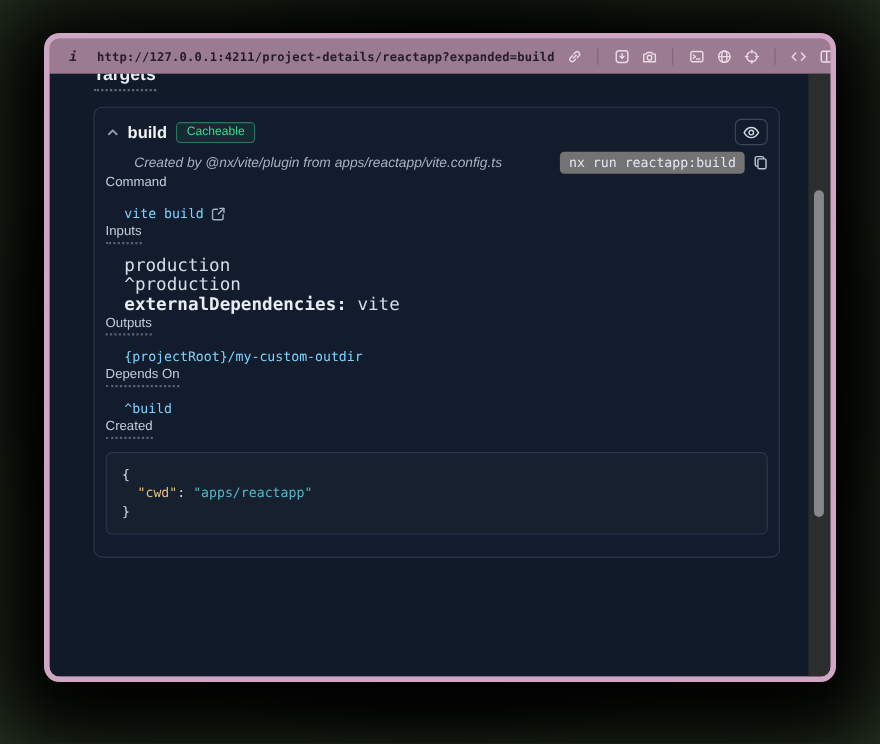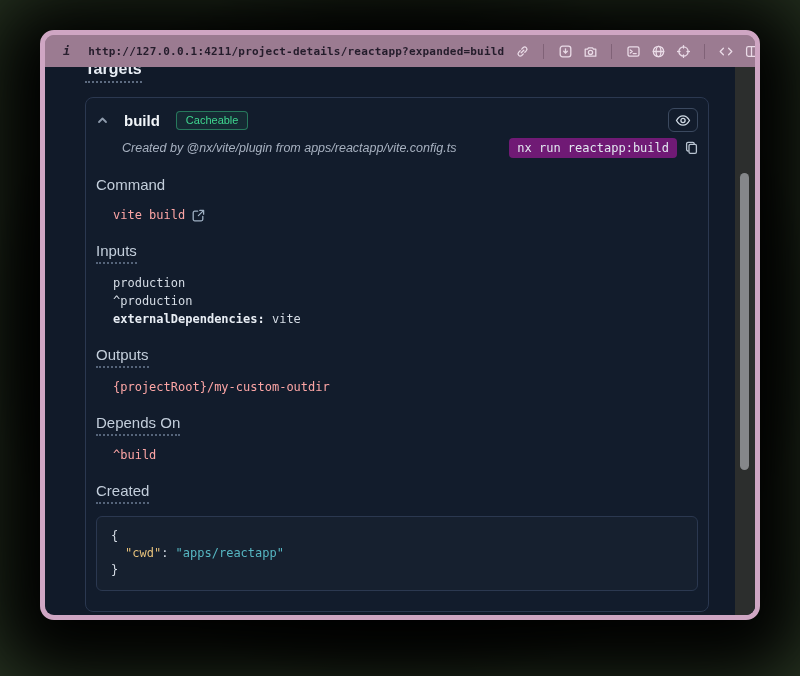--- a/index.html
+++ b/index.html
@@ -68,61 +68,61 @@
     width:fit-content; padding-bottom:3px;
     border-bottom:2px dotted #5d6b80;
   }
 
   .card{
     margin-top:14px;
     border:1px solid #2b3850; border-radius:8px;
     background:#121c2c;
     padding:10px 10px 20px 10px;
   }
-  .card-head{ display:flex; align-items:center; gap:16px; }
+  .card-head{ display:flex; align-items:center; gap:8px; }
   .chev{ width:12px; height:12px; display:flex; align-items:center; justify-content:center; cursor:pointer; }
   .chev svg{ stroke:#8e9bac; fill:none; stroke-width:1.8; stroke-linecap:round; stroke-linejoin:round; }
   .target-name{ font-size:15px; font-weight:700; color:#f1f5f9; }
   .badge{
     font-size:11px; color:#3fd68f;
     border:1px solid rgba(63,214,143,0.45); background:rgba(63,214,143,0.08);
     border-radius:4px; padding:2px 9px 3px; 
   }
   .spacer{ flex:1 1 auto; }
   .eye-btn{
     width:30px; height:24px; border:1px solid #3b495f; border-radius:6px;
     display:flex; align-items:center; justify-content:center; cursor:pointer;
     background:transparent;
   }
   .eye-btn svg{ stroke:#cfd8e3; fill:none; stroke-width:1.3; }
 
   .card-subhead{ display:flex; align-items:center; margin-top:6px; padding-left:26px; }
   .created-by{ font-size:12.5px; font-style:italic; color:#a7b1c0; }
   .run-chip{
     font-family:"DejaVu Sans Mono", monospace; font-size:12px; color:#e2e8f0;
-    background:#701a75; border-radius:4px; padding:3px 8px; white-space:nowrap;
+    background:#737373; border-radius:4px; padding:3px 8px; white-space:nowrap;
   }
   .copy-btn{ margin-left:8px; cursor:pointer; display:flex; align-items:center; }
   .copy-btn svg{ stroke:#b9c4d1; fill:none; stroke-width:1.3; }
 
-  .sec-label{ margin-top:18px; font-size:15px; color:#c3cedb; }
+  .sec-label{ font-size:12px; color:#c3cedb; }
   .sec-label span{
     display:inline-block; padding-bottom:3px;
   }
   .sec-label.dotted span{ border-bottom:2px dotted #55647a; }
 
   .mono-line{
     margin-top:10px; margin-left:17px;
     font-family:"DejaVu Sans Mono", monospace; font-size:12px; line-height:18px;
-    color:#fca5a5; white-space:pre;
+    color:#7dd3fc; white-space:pre;
     display:flex; align-items:center;
   }
   .mono-list{ margin-top:10px; margin-left:17px; }
   .mono-list .row{
-    font-family:"DejaVu Sans Mono", monospace; font-size:12px; line-height:18px;
+    font-family:"DejaVu Sans Mono", monospace; font-size:16px; line-height:18px;
     color:#d6dde6; white-space:pre;
   }
   .bold-key{ font-weight:700; color:#e8edf4; }
   .ext-link{ margin-left:7px; display:inline-flex; cursor:pointer; }
   .ext-link svg{ stroke:#9fb0c3; fill:none; stroke-width:1.3; stroke-linecap:round; stroke-linejoin:round; }
 
   .json-box{
     margin-top:12px;
     border:1px solid #2b3850; border-radius:6px; background:#16202f;
     padding:11px 14px;

